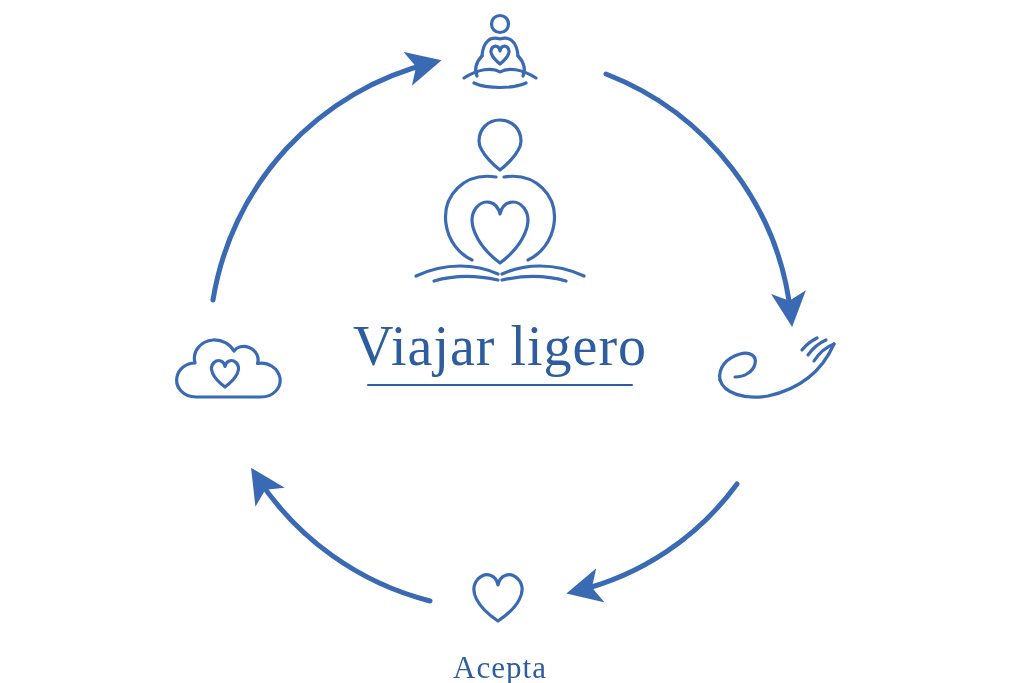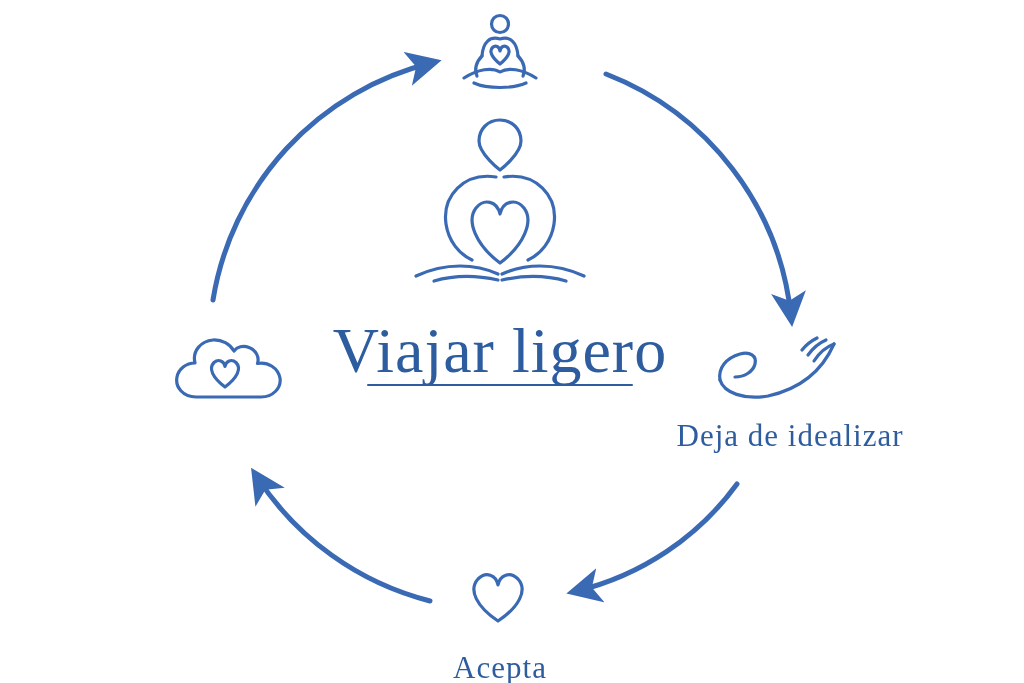--- a/index.html
+++ b/index.html
@@ -15,21 +15,21 @@
     overflow:hidden;
     font-family:"Liberation Serif","DejaVu Serif",serif;
   }
   .arrows{position:absolute;left:0;top:0;width:1024px;height:683px;}
   .arrow{fill:none;stroke:var(--accent);stroke-width:5;stroke-linecap:round;}
   .ah{fill:var(--accent);stroke:none;}
   .icon{position:absolute;}
   .icon path,.icon circle{fill:none;stroke:var(--accent);stroke-width:3.2;stroke-linecap:round;stroke-linejoin:round;}
   .title{
     position:absolute;transform:translateX(-50%);
-    color:var(--text);font-size:64px;letter-spacing:1px;white-space:nowrap;
+    color:var(--text);font-size:56px;letter-spacing:1px;white-space:nowrap;
   }
   .label{
     position:absolute;transform:translateX(-50%);
     color:var(--text);font-size:31px;letter-spacing:1px;white-space:nowrap;
   }
   .underline{
     position:absolute;height:2px;background:var(--text);border-radius:1px;
   }
 </style>
 </head>
@@ -73,21 +73,20 @@
   <div class="title" style="left:500px;top:314px;">Viajar ligero</div>
   <div class="underline" style="left:367px;top:384px;width:266px;"></div>
 
   <svg class="icon" viewBox="0 0 122 66" style="left:716px;top:336px;width:122px;height:66px;">
     <path d="M 4 44 C 8 57 28 64 52 60 C 84 53 106 35 118 8"></path>
     <path d="M 4 44 C 2 32 10 22 24 18 C 34 15 41 20 39 28 C 37 36 28 41 19 41"></path>
     <path d="M 118 8 C 110 11 103 17 98 25"></path>
     <path d="M 110 4 C 103 7 97 12 92 19"></path>
     <path d="M 101 2 C 95 5 90 9 86 14"></path>
   </svg>
-  <div class="label" style="left:790px;top:418px;">Deja de idealizar</div>
 
   <svg class="icon" viewBox="0 0 70 64" style="left:463px;top:565px;width:70px;height:64px;">
     <path d="M 35 56 C 14 42 5 25 15 14 C 23 6 33 10 35 20 C 37 10 47 6 55 14 C 65 25 56 42 35 56 Z"></path>
   </svg>
   <div class="label" style="left:500px;top:650px;">Acepta</div>
 
   <svg class="icon" viewBox="0 0 120 82" style="left:168px;top:326px;width:120px;height:82px;">
     <path d="M 28 71 C 15 71 7 61 9 51 C 10.5 43 18 37 27 37 C 24 25 33 15 45 14 C 54 13.5 62 18 66 25 C 69 21 75 19 81 21.5 C 88.5 24.5 91.5 31.5 89.5 37.5 C 100 35.5 110 42 112 52 C 113.5 62 105 71 93 71 Z"></path>
     <path d="M 57 61 C 45 52 40 42.5 46 36.5 C 50.5 32.5 56 35 57 40.5 C 58 35 63.5 32.5 68 36.5 C 74 42.5 69 52 57 61 Z"></path>
   </svg>

